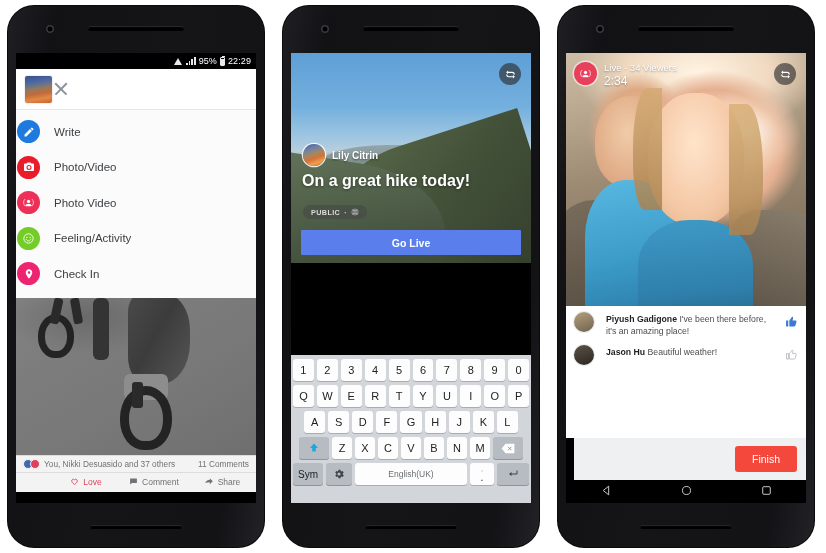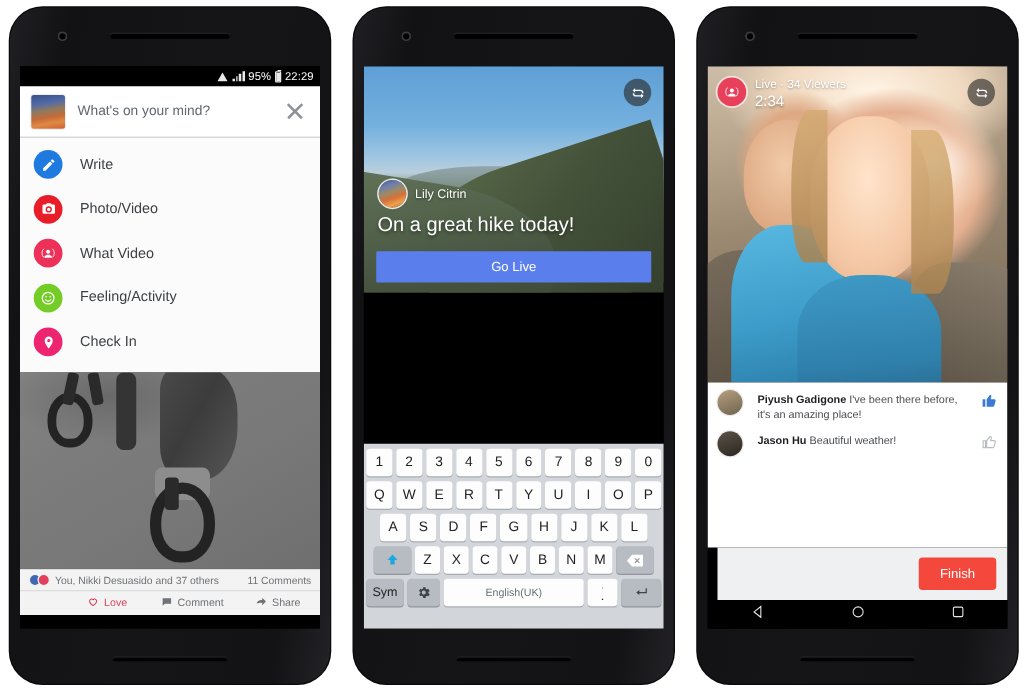--- a/index.html
+++ b/index.html
@@ -139,21 +139,21 @@
     width: 16px; height: 1.6px;
     background: #8d9199;
   }
   .close-x::before { transform: rotate(45deg); }
   .close-x::after  { transform: rotate(-45deg); }
 
   .menu-list { background: #fbfbfb; padding: 4px 0 6px 0; }
   .menu-row {
     display: flex; align-items: center;
     height: 35.5px;
-    padding-left: 11px;
+    padding-left: 1px;
     cursor: pointer;
   }
   .menu-ico {
     width: 23px; height: 23px;
     border-radius: 50%;
     flex: 0 0 auto;
     display: flex; align-items: center; justify-content: center;
     color: #fff;
   }
   .menu-ico svg { display: block; }
@@ -423,21 +423,20 @@
             <i></i>
             <i></i>
           </span>
         <span>95%</span>
         <span class="batt-ico"></span>
         <span>22:29</span>
       </div>
 
       <div class="composer-head">
         <div class="avatar-sq"></div>
-        <div class="composer-ph">What's on your mind?</div>
         <div class="close-x"></div>
       </div>
 
       <div class="menu-list">
         <div class="menu-row">
           <span class="menu-ico" style="background:#1f7ae0">
             <svg width="12" height="12" viewBox="0 0 24 24">
                 <path fill="#fff" d="M3 17.2V21h3.8L17.8 10 14 6.2zM20.7 7.1c.4-.4.4-1 0-1.4l-2.4-2.4c-.4-.4-1-.4-1.4 0l-1.8 1.8 3.8 3.8z"></path>
               </svg>
           </span>
@@ -452,21 +451,21 @@
           <span class="menu-label">Photo/Video</span>
         </div>
         <div class="menu-row">
           <span class="menu-ico" style="background:#ec3058">
             <svg width="13" height="13" viewBox="0 0 24 24">
               <circle cx="12" cy="10" r="3" fill="#fff"></circle>
               <path fill="#fff" d="M12 14.5c-3 0-5.5 1.6-5.5 3.2V19h11v-1.3c0-1.6-2.5-3.2-5.5-3.2z"></path>
               <path fill="none" stroke="#fff" stroke-width="1.3" d="M5.6 5.6a9 9 0 0 0 0 12.8M18.4 5.6a9 9 0 0 1 0 12.8"></path>
             </svg>
           </span>
-          <span class="menu-label">What Video</span>
+          <span class="menu-label">Photo Video</span>
         </div>
         <div class="menu-row">
           <span class="menu-ico" style="background:#74cc26">
             <svg width="13" height="13" viewBox="0 0 24 24">
                 <circle cx="12" cy="12" r="8.6" fill="none" stroke="#fff" stroke-width="1.7"></circle>
                 <circle cx="9" cy="10" r="1.2" fill="#fff"></circle>
                 <circle cx="15" cy="10" r="1.2" fill="#fff"></circle>
                 <path d="M8 14c1 1.7 2.3 2.4 4 2.4s3-.7 4-2.4" fill="none" stroke="#fff" stroke-width="1.6" stroke-linecap="round"></path>
               </svg>
           </span>
@@ -530,21 +529,21 @@
   <div class="phone" style="left:283px; top:6px; width:256px; height:541px;">
     <div class="phone-body"></div>
     <div class="bezel-top">
       <div class="frontcam"></div>
       <div class="earpiece"></div>
     </div>
     <div class="bezel-bottom-bar"></div>
 
     <div class="screen" style="left:8px; top:47px; width:240px; height:450px;">
 
-      <div class="hike-photo" style="height:181px;">
+      <div class="hike-photo" style="height:210px;font-weight:bold;">
         <div class="ridge r3"></div>
         <div class="ridge r1"></div>
         <div class="ridge r2"></div>
 
         <div class="flip-btn">
           <svg width="13" height="13" viewBox="0 0 24 24">
             <path fill="#fff" d="M7.5 4.5 4 8l3.5 3.5V9H15a3 3 0 0 1 3 3h2a5 5 0 0 0-5-5H7.5z"></path>
             <path fill="#fff" d="M16.5 19.5 20 16l-3.5-3.5V15H9a3 3 0 0 1-3-3H4a5 5 0 0 0 5 5h7.5z"></path>
           </svg>
         </div>

